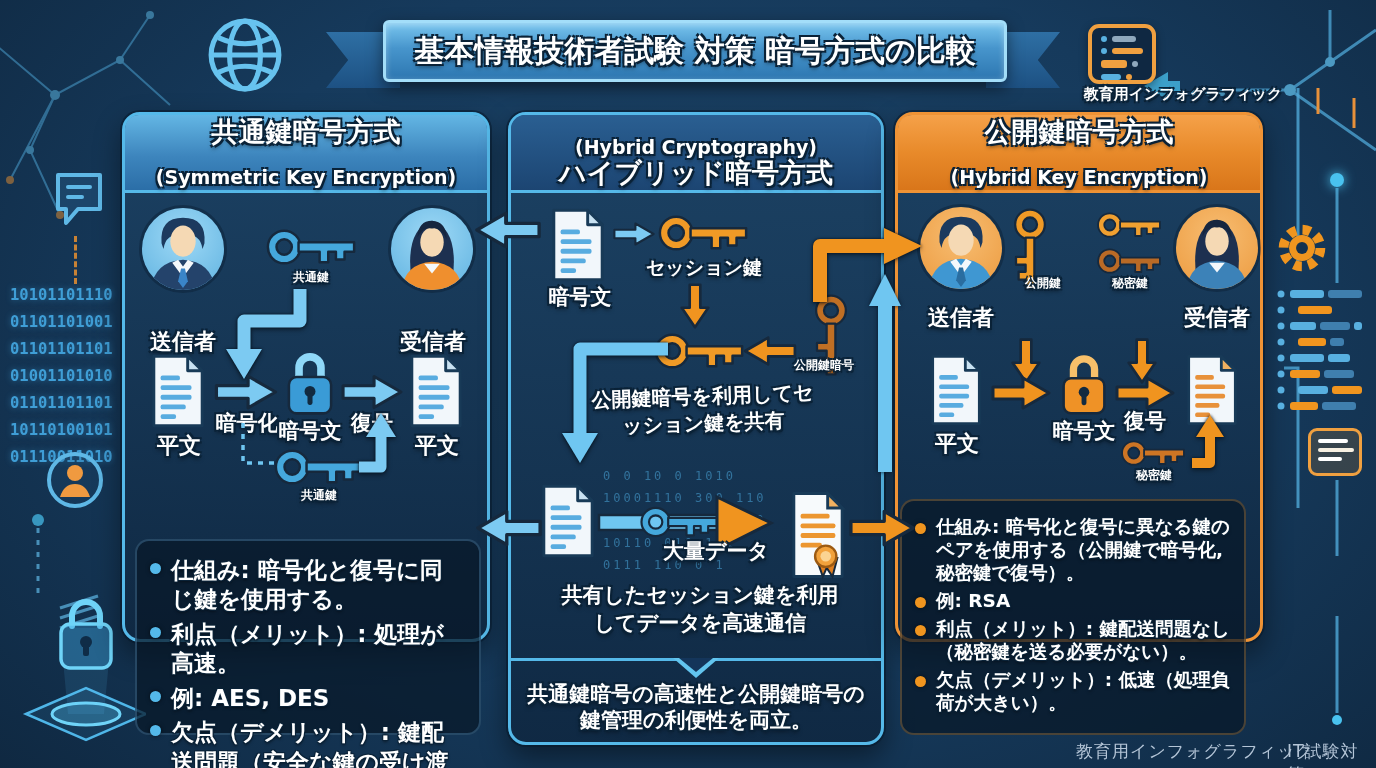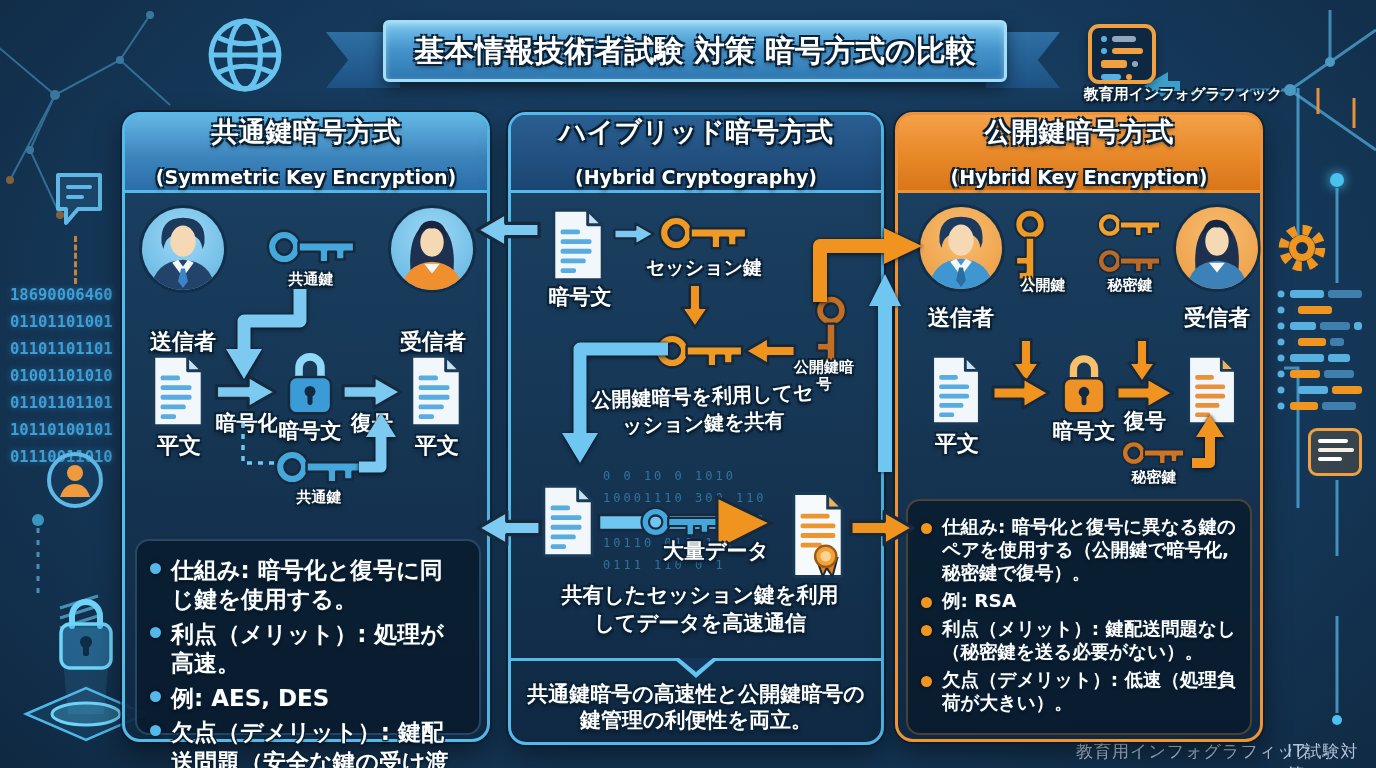--- a/index.html
+++ b/index.html
@@ -5,34 +5,34 @@
   *{margin:0;padding:0;box-sizing:border-box}
   html,body{width:1376px;height:768px;overflow:hidden}
   body{font-family:"DejaVu Sans","Liberation Sans",sans-serif;background:#0c2136}
   #stage{position:relative;width:1376px;height:768px;
     background:radial-gradient(1100px 760px at 52% 42%, #1d4569 0%, #153click454 0%, #163a5c 48%, #0d2339 100%);
     background:radial-gradient(1100px 760px at 52% 42%, #1d4569 0%, #163a5c 48%, #0d2339 100%);}
   .abs{position:absolute}
   .ot{color:#fff;font-weight:bold;
     text-shadow:-2px -2px 0 #0a2237,2px -2px 0 #0a2237,-2px 2px 0 #0a2237,2px 2px 0 #0a2237,0 3px 4px rgba(0,0,0,.55)}
   .lbl{position:absolute;text-align:center;line-height:1.15}
-  .s15{font-size:15px}.s19{font-size:19px}.s20{font-size:15px}
+  .s15{font-size:15px}.s19{font-size:19px}.s20{font-size:12px}
   .s21{font-size:21px}.s22{font-size:22px}.s30{font-size:30px}
 
   
   .banner-main{left:383px;top:20px;width:624px;height:62px;z-index:6;
     background:linear-gradient(180deg,#79c6ef 0%,#4795cc 45%,#2d77b1 100%);
     border:3px solid #a3def9;border-radius:6px;display:flex;align-items:center;justify-content:center;
     box-shadow:0 6px 16px rgba(0,0,0,.5), inset 0 2px 6px rgba(255,255,255,.35)}
   .tail{top:32px;width:74px;height:56px;z-index:5;background:linear-gradient(180deg,#2e6fa4,#1d5183)}
   .tail.l{left:326px;clip-path:polygon(0 0,100% 0,100% 100%,0 100%,30% 50%)}
   .tail.r{left:986px;clip-path:polygon(0 0,100% 0,70% 50%,100% 100%,0 100%)}
 
   
-  .panel{position:absolute;top:112px;height:630px;border-radius:18px;border:3px solid #55b9e9;
+  .panel{position:absolute;top:112px;height:530px;border-radius:18px;border:3px solid #55b9e9;
     background:linear-gradient(180deg,rgba(28,66,100,.93),rgba(15,40,66,.93));
     box-shadow:0 0 0 2px rgba(8,26,44,.55),0 12px 28px rgba(0,0,0,.45);z-index:3}
   .panel.sym{left:122px;width:368px}
   .panel.hyb{left:508px;width:376px;height:633px}
   .panel.pub{left:895px;width:368px;border-color:#ef9335}
   .panel-header{height:78px;border-radius:14px 14px 0 0;display:flex;flex-direction:column;
     align-items:center;justify-content:center;border-bottom:3px solid #55b9e9}
   .sym .panel-header{background:linear-gradient(180deg,#63b6e4 0%,#3d85bd 55%,#2b6ea7 100%)}
   .hyb .panel-header{background:linear-gradient(180deg,#2a5f92 0%,#1c4572 100%)}
   .pub .panel-header{background:linear-gradient(180deg,#f5a149 0%,#e88a2a 50%,#d9761a 100%);border-bottom-color:#ef9335}
@@ -215,21 +215,21 @@
         <line x1="70" y1="10" x2="70" y2="40"></line>
       </g>
   </svg>
 
   <svg class="abs" style="left:52px;top:168px;width:54px;height:64px;color:#5fb8e6">
       <use href="#ic-bubble"></use>
     </svg>
   <div class="abs" style="left:74px;top:236px;height:48px;border-left:3px dashed #e89030;opacity:.85"></div>
 
   <div class="abs binary" style="left:10px;top:282px;width:120px">
-    <div>18690006460</div>
+    <div>10101101110</div>
     <div>01101101001</div>
     <div>01101101101</div>
     <div>01001101010</div>
     <div>01101101101</div>
     <div>10110100101</div>
     <div>01110011010</div>
   </div>
 
   <svg class="abs" style="left:45px;top:450px;width:60px;height:60px">
       <use href="#ic-user"></use>
@@ -365,22 +365,22 @@
         </div>
       <div class="bl">
           <span class="dot b"></span>
           <span class="bt">欠点（デメリット）: 鍵配送問題（安全な鍵の受け渡し）。</span>
         </div>
     </div>
   </div>
 
   <div class="panel hyb">
     <div class="panel-header">
+      <div class="ot panel-sub">(Hybrid Cryptography)</div>
       <div class="ot panel-title">ハイブリッド暗号方式</div>
-      <div class="ot panel-sub">(Hybrid Cryptography)</div>
     </div>
 
     <div class="abs matrix" style="left:92px;top:350px;width:200px;height:135px;overflow:hidden">
       <div>0 0 10 0 1010</div>
         <div>10001110 300 110</div>
       <div>10110101 1101010</div>
         <div>10110 010 101</div>
         <div>0111 110 0 1</div>
     </div>
 
@@ -512,21 +512,21 @@
 
     <svg class="abs" style="left:222px;top:324px;width:66px;height:30px;color:#ce7524">
         <use href="#ic-key" width="66" height="28"></use>
       </svg>
     <div class="lbl ot s20" style="left:210px;top:354px;width:92px">秘密鍵</div>
     <svg class="abs elbow" style="left:288px;top:300px;width:48px;height:56px">
       <path d="M6,48 H24 V22" fill="none" stroke="#f0941f" stroke-width="10" stroke-linejoin="round"></path>
       <polygon points="10,22 38,22 24,0" fill="#f0941f"></polygon>
     </svg>
 
-    <div class="abs bullets" style="left:8px;top:384px;width:346px;height:236px">
+    <div class="abs bullets" style="left:2px;top:384px;width:346px;height:236px">
       <div class="bl">
           <span class="dot o"></span>
           <span class="bt">仕組み: 暗号化と復号に異なる鍵のペアを使用する（公開鍵で暗号化, 秘密鍵で復号）。</span>
         </div>
       <div class="bl">
           <span class="dot o"></span>
           <span class="bt">例: RSA</span>
         </div>
       <div class="bl">
           <span class="dot o"></span>

